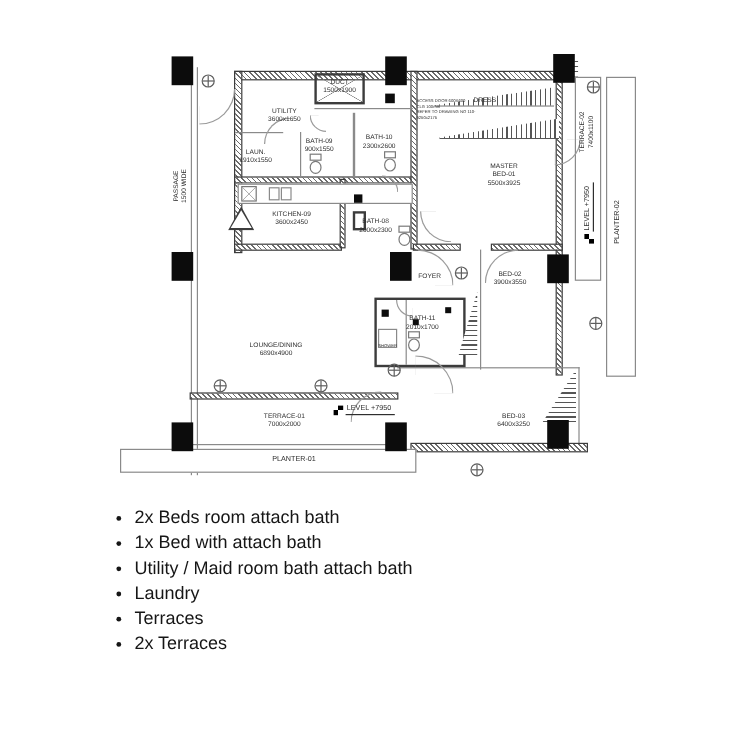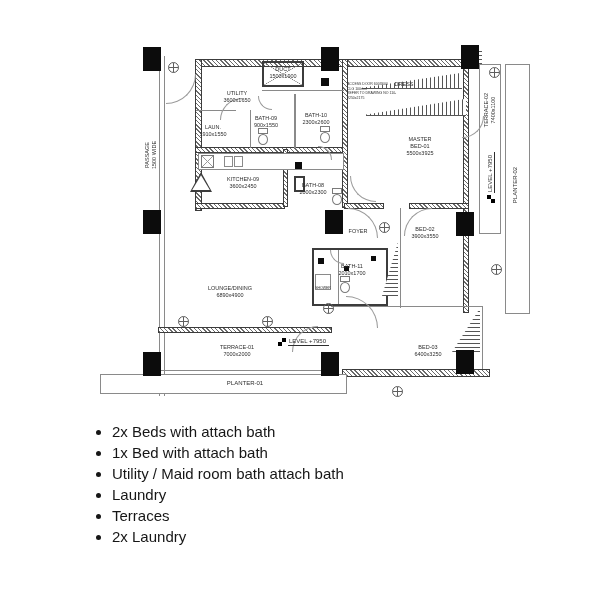--- a/index.html
+++ b/index.html
@@ -236,22 +236,22 @@
     <div class="pinwheel"></div>
     <span class="lvl-text">LEVEL +7950</span>
   </div>
   <div class="lvl-wrap vert" style="left:456px;top:164px;width:70px;">
     <div class="pinwheel"></div>
     <span class="lvl-text">LEVEL +7950</span>
   </div>
 
   <div class="legend">
     <ul>
-      <li>2x Beds with attach bath</li>
+      <li>2x Beds room attach bath</li>
       <li>1x Bed with attach bath</li>
       <li>Utility / Maid  room bath attach bath</li>
       <li>Laundry</li>
       <li>Terraces</li>
-      <li>2x Laundry</li>
+      <li>2x Terraces</li>
     </ul>
   </div>
 
 </div>
 
 </body></html>

